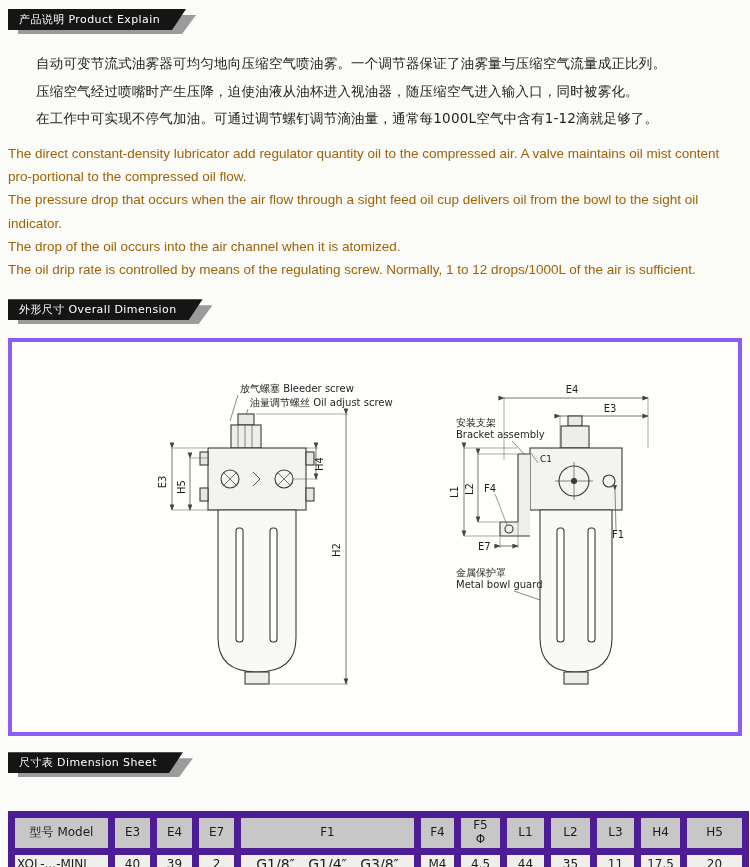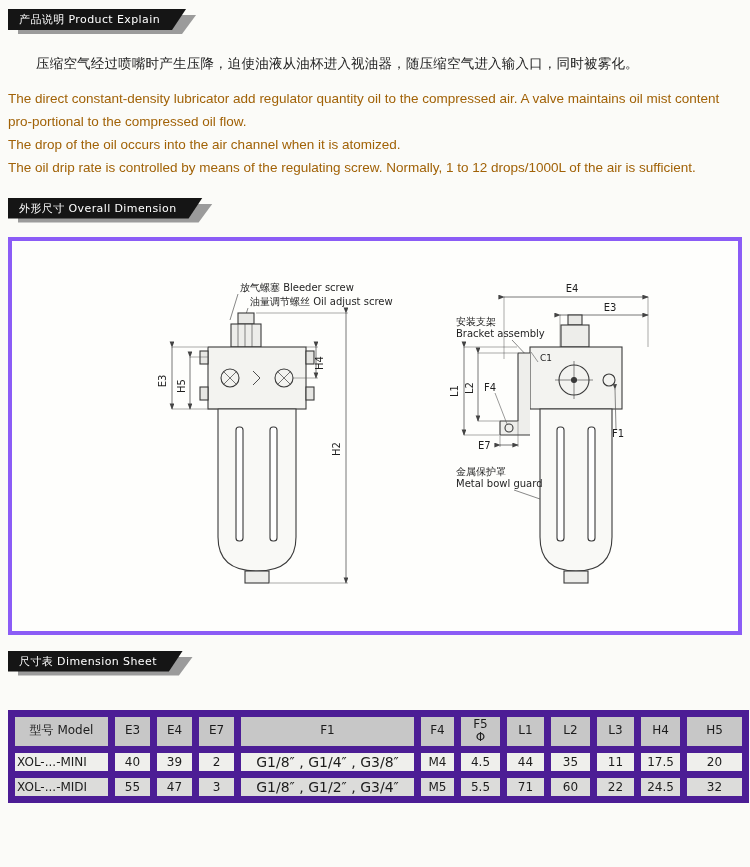--- a/index.html
+++ b/index.html
@@ -81,25 +81,28 @@
     <div class="banner-row">
       <div class="banner-wrap">
         <div class="banner-shadow"></div>
         <div class="banner">
           <span>产品说明 Product Explain</span>
         </div>
       </div>
     </div>
 
     <div class="zh-block">
+      <p>自动可变节流式油雾器可均匀地向压缩空气喷油雾。一个调节器保证了油雾量与压缩空气流量成正比列。</p>
       <p>压缩空气经过喷嘴时产生压降，迫使油液从油杯进入视油器，随压缩空气进入输入口，同时被雾化。</p>
+      <p>在工作中可实现不停气加油。可通过调节螺钉调节滴油量，通常每1000L空气中含有1-12滴就足够了。</p>
     </div>
 
     <div class="en-block">
       <p>The direct constant-density lubricator add regulator quantity oil to the compressed air. A valve maintains oil mist content pro-portional to the compressed oil flow.</p>
+      <p>The pressure drop that occurs when the air flow through a sight feed oil cup delivers oil from the bowl to the sight oil indicator.</p>
       <p>The drop of the oil occurs into the air channel when it is atomized.</p>
       <p>The oil drip rate is controlled by means of the regulating screw. Normally, 1 to 12 drops/1000L of the air is sufficient.</p>
     </div>
   </div>
 
   <div class="sec-dim">
     <div class="banner-row">
       <div class="banner-wrap">
         <div class="banner-shadow"></div>
         <div class="banner">

